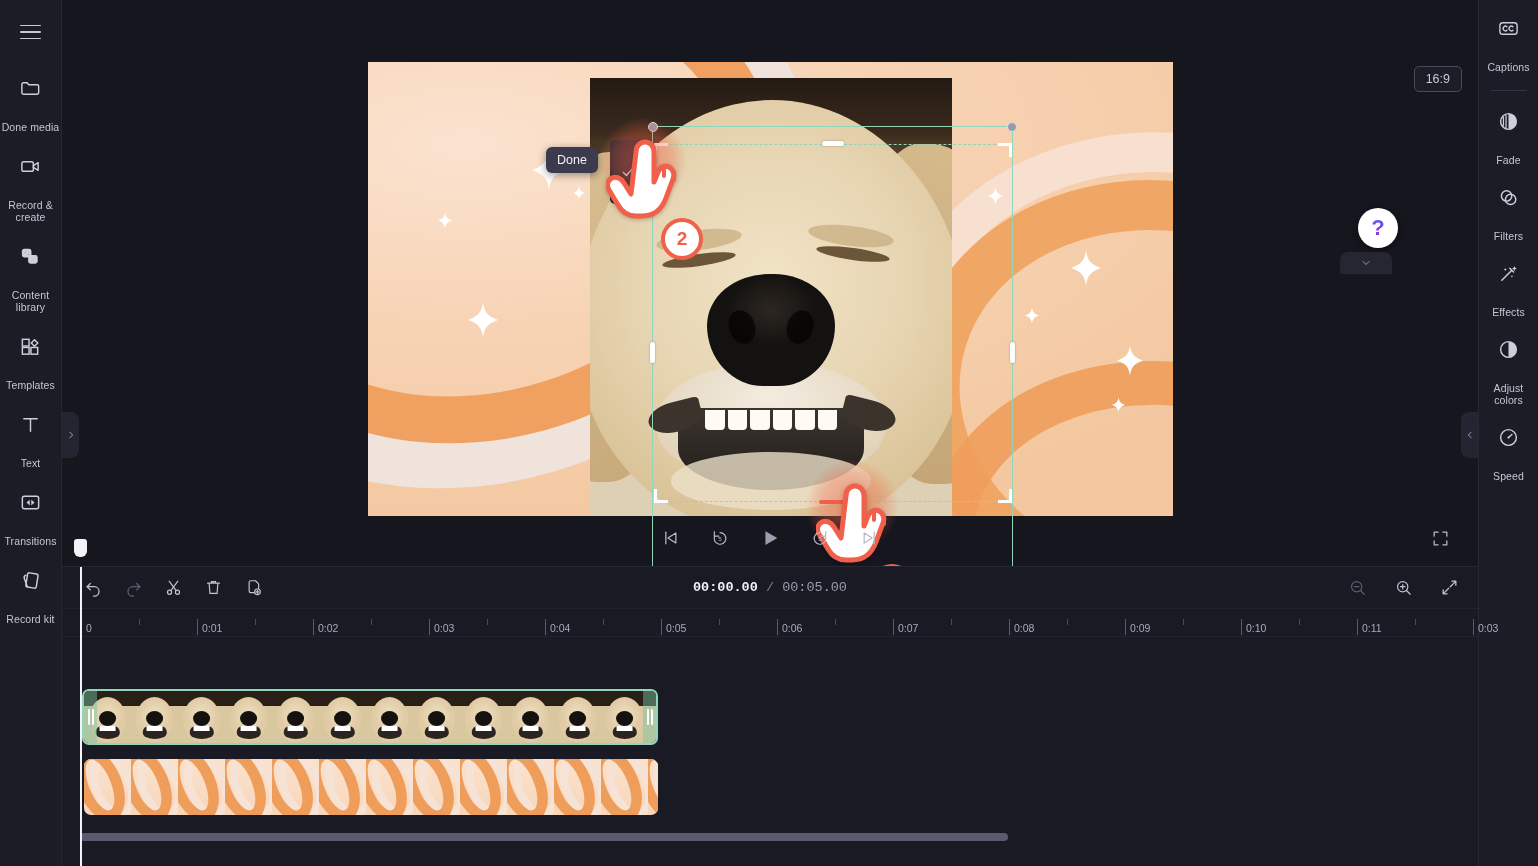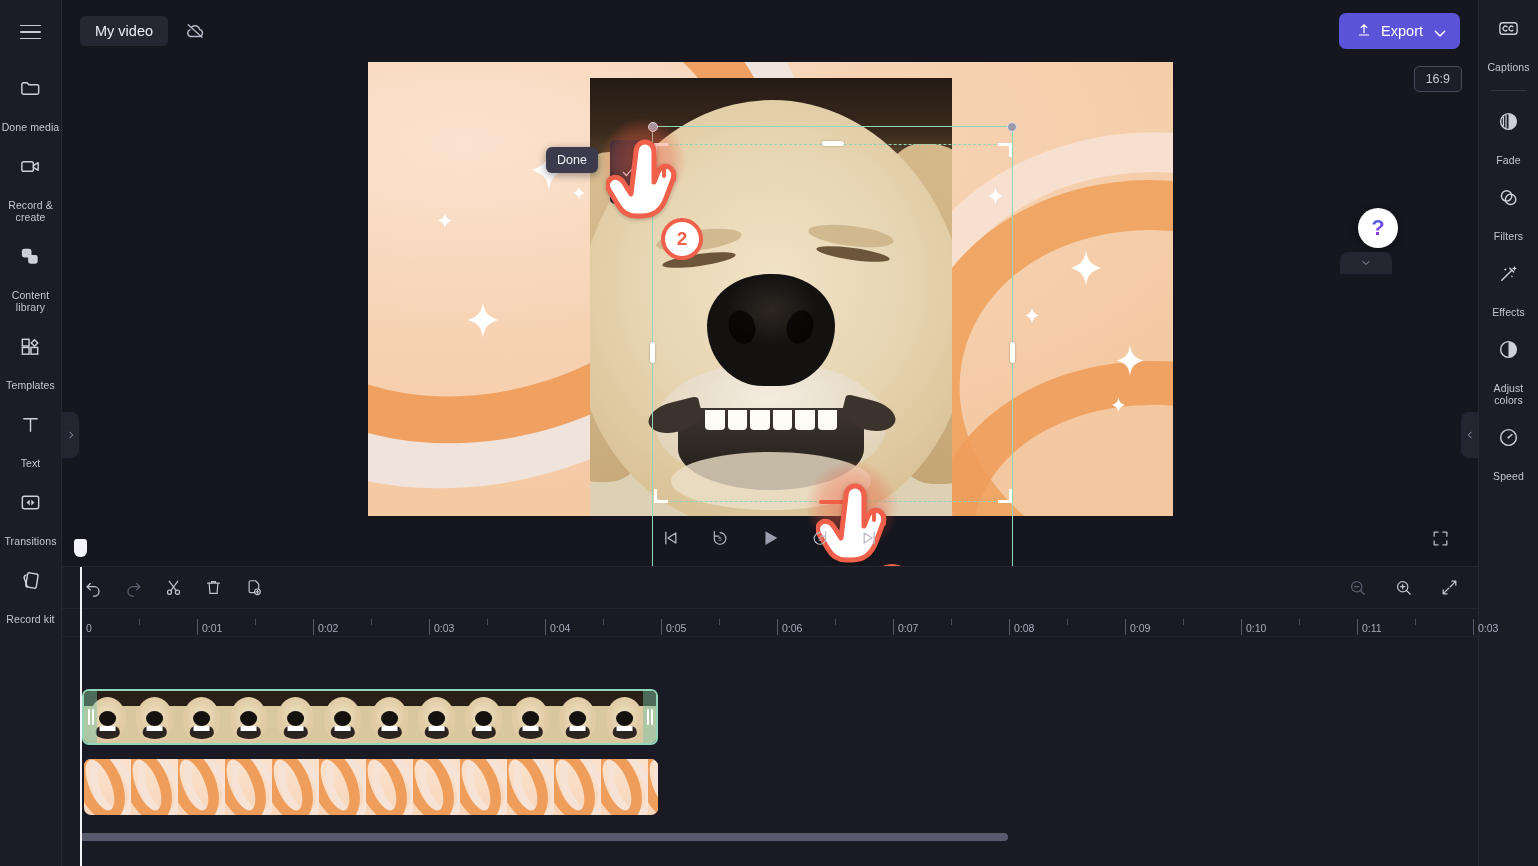--- a/index.html
+++ b/index.html
@@ -499,44 +499,20 @@
             <path d="M12 12l3.6-3.2" stroke-linecap="round"></path>
             <circle cx="12" cy="12" r="1.1" fill="currentColor" stroke="none"></circle>
           </svg>
         </span>
         <span class="rail-label">Speed</span>
       </div>
 
     </div>
   </div>
 
-  <div class="topbar">
-    <button class="project-title">My video</button>
-    <div class="cloud-off-btn">
-      <svg viewBox="0 0 24 24" fill="none" stroke="currentColor" stroke-width="1.5">
-        <path d="M7.2 18h9.3a3.8 3.8 0 0 0 .7-7.5 5.3 5.3 0 0 0-8.6-3" stroke-linecap="round"></path>
-        <path d="M6.6 10.7A3.8 3.8 0 0 0 7.2 18" stroke-linecap="round"></path>
-        <path d="M4.6 5.2l15 13.6" stroke-linecap="round"></path>
-      </svg>
-    </div>
-    <div class="topbar-spacer"></div>
-    <button class="export-btn">
-      <span>
-        <svg viewBox="0 0 24 24" fill="none" stroke="currentColor" stroke-width="1.8">
-          <path d="M12 16V4M12 4l-4.2 4.2M12 4l4.2 4.2M5 19.5h14" stroke-linecap="round" stroke-linejoin="round"></path>
-        </svg>
-      </span>
-      <span>Export</span>
-      <span class="chev-sm">
-        <svg viewBox="0 0 24 24" fill="none" stroke="currentColor" stroke-width="2.2">
-            <path d="M5 8l7 7 7-7" stroke-linecap="round" stroke-linejoin="round"></path>
-          </svg>
-      </span>
-    </button>
-  </div>
 
   <div class="stage">
 
     <div class="ratio-badge">16:9</div>
 
     <div class="canvas">
       <div class="bg-base"></div>
       <div class="wave w1"></div>
       <div class="wave w2"></div>
       <div class="wave w4"></div>
@@ -758,20 +734,25 @@
         </svg>
       </div>
       <div class="tl-tool">
         <svg viewBox="0 0 24 24" fill="none" stroke="currentColor" stroke-width="1.5">
           <path d="M8.5 3.5h6l4 4v9a2 2 0 0 1-2 2H8.5a2 2 0 0 1-2-2v-11a2 2 0 0 1 2-2z" stroke-linejoin="round"></path>
           <circle cx="17" cy="17.5" r="3.6" fill="#1a1a24"></circle>
           <path d="M17 15.6v3.8M15.1 17.5h3.8" stroke-linecap="round"></path>
         </svg>
       </div>
 
+      <div class="tl-time">
+        <span class="cur">00:00.00</span>
+        <span class="sep">/</span>
+        <span class="tot">00:05.00</span>
+      </div>
 
       <div class="tl-zoom">
         <div class="tl-tool dim" style="margin:0">
           <svg viewBox="0 0 24 24" fill="none" stroke="currentColor" stroke-width="1.5">
             <circle cx="11" cy="11" r="6.5"></circle>
               <path d="M15.8 15.8L20.5 20.5M8.2 11h5.6" stroke-linecap="round"></path>
           </svg>
         </div>
         <div class="tl-tool" style="margin:0">
           <svg viewBox="0 0 24 24" fill="none" stroke="currentColor" stroke-width="1.5">

